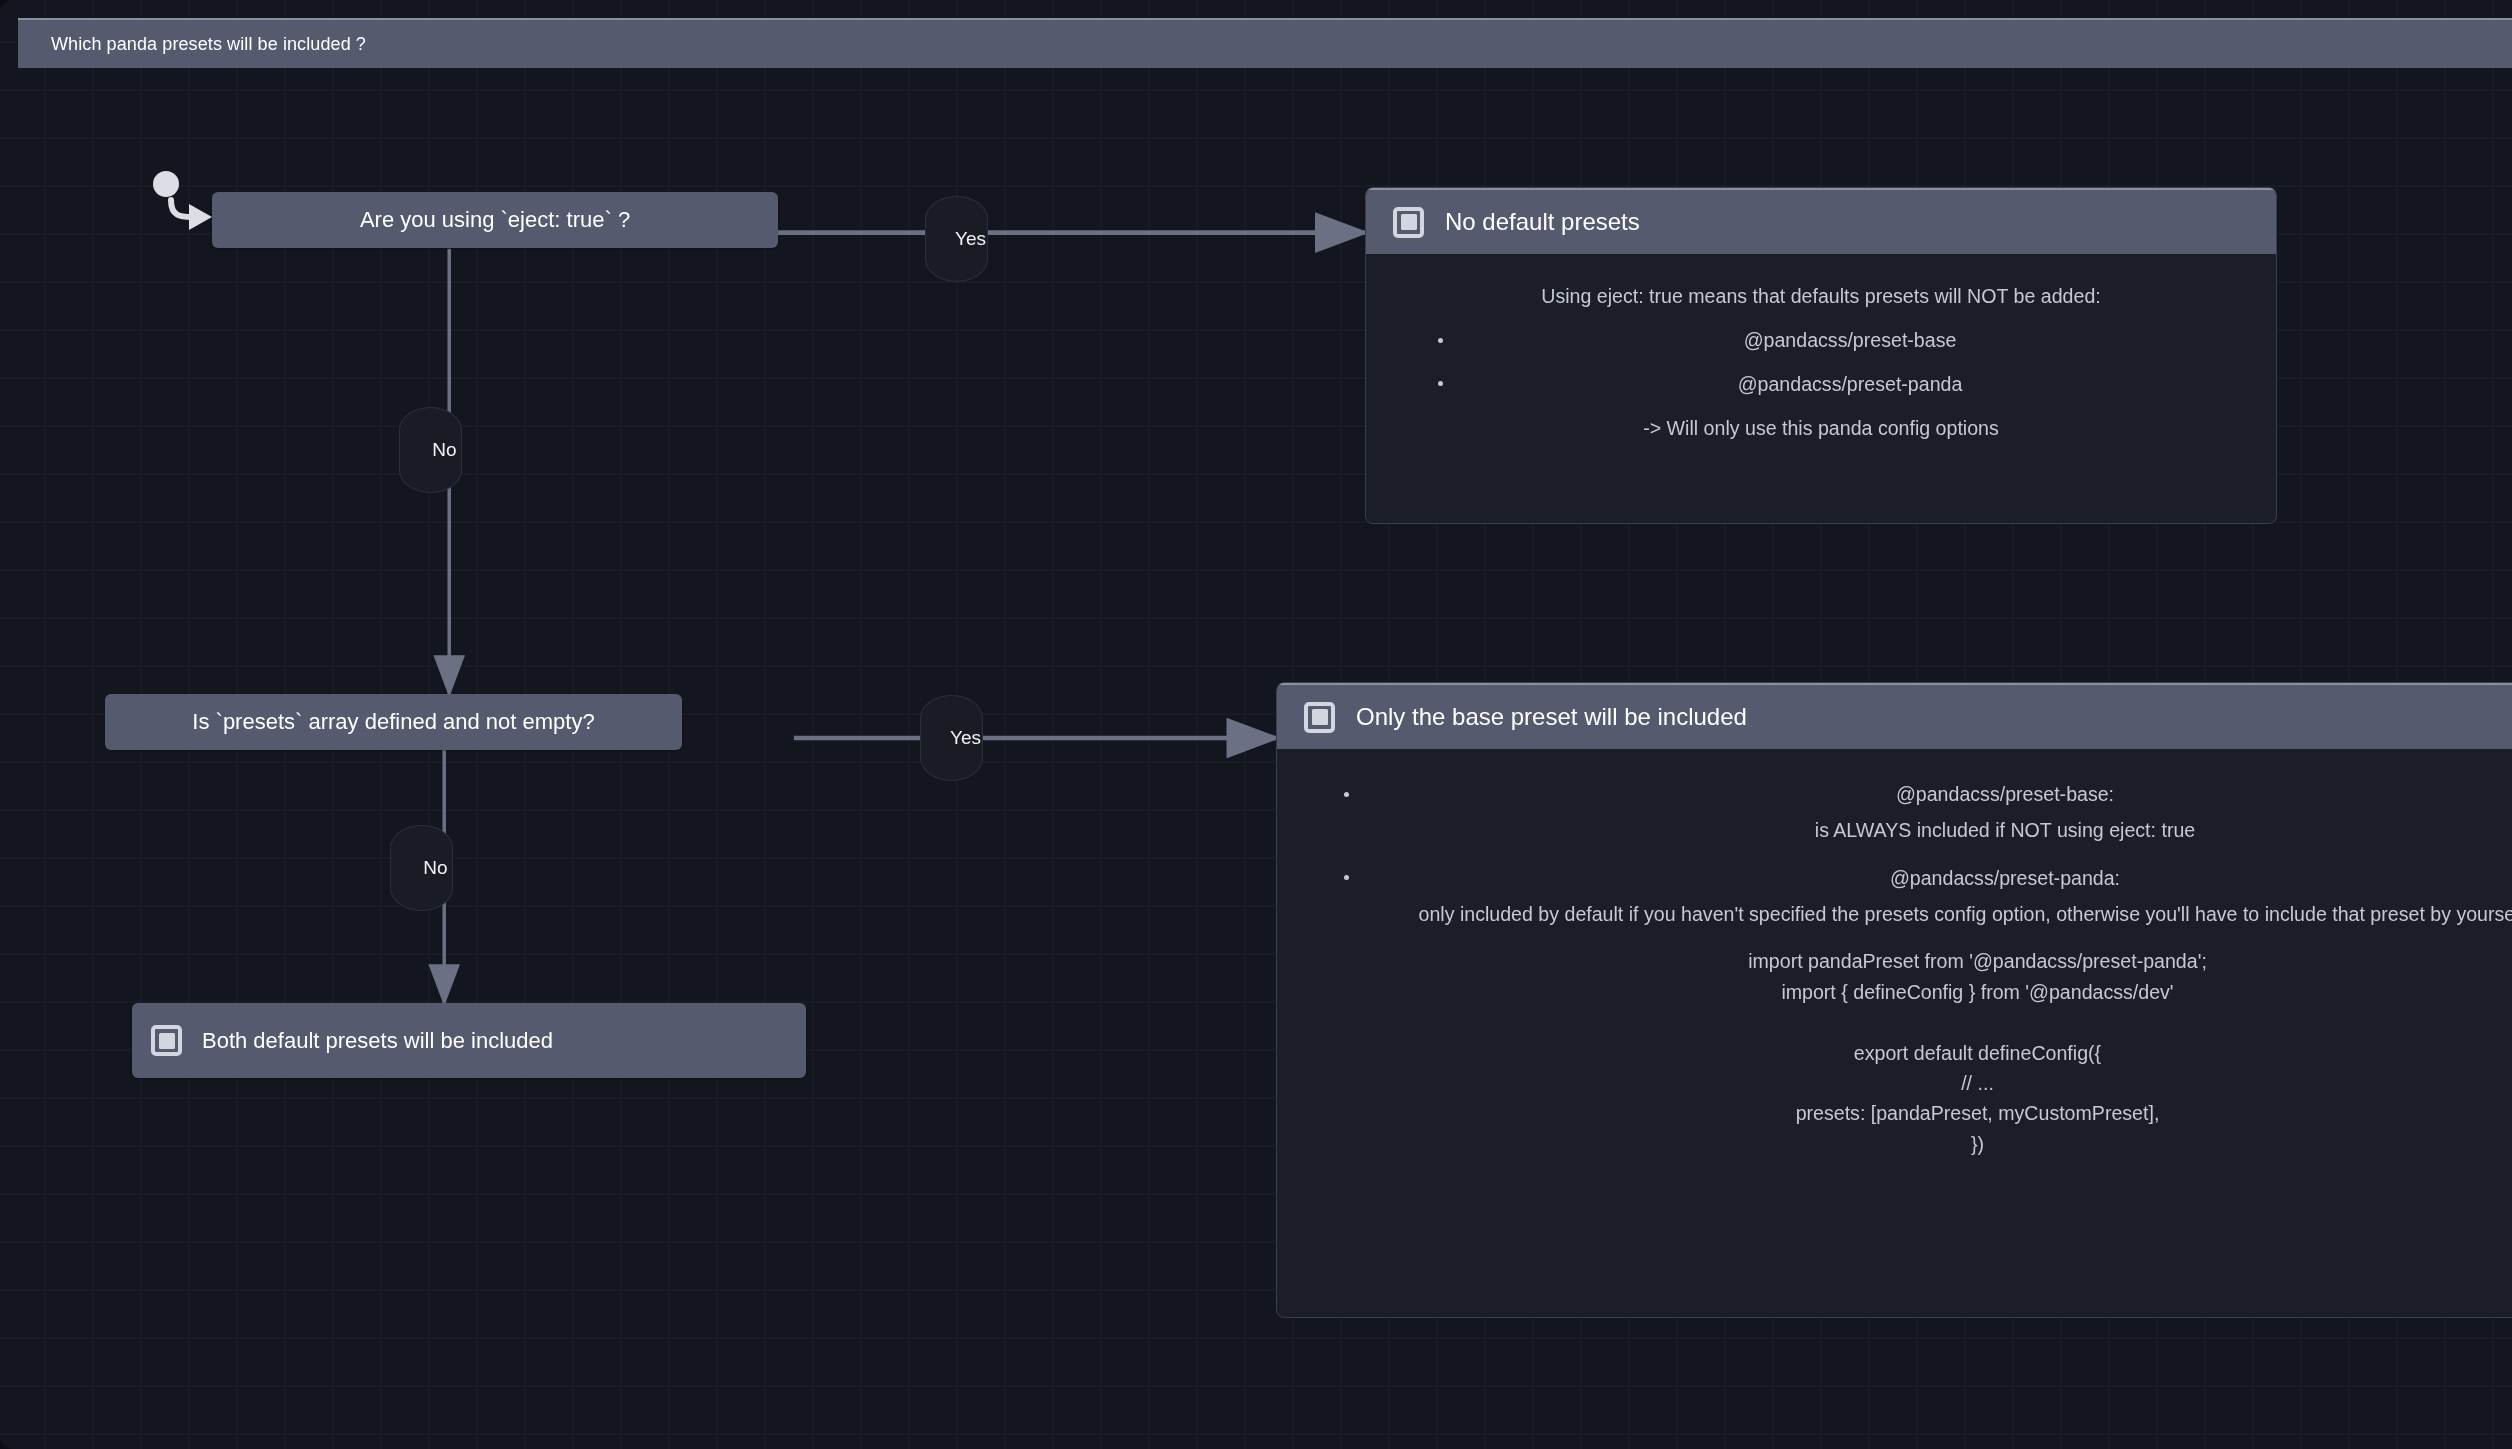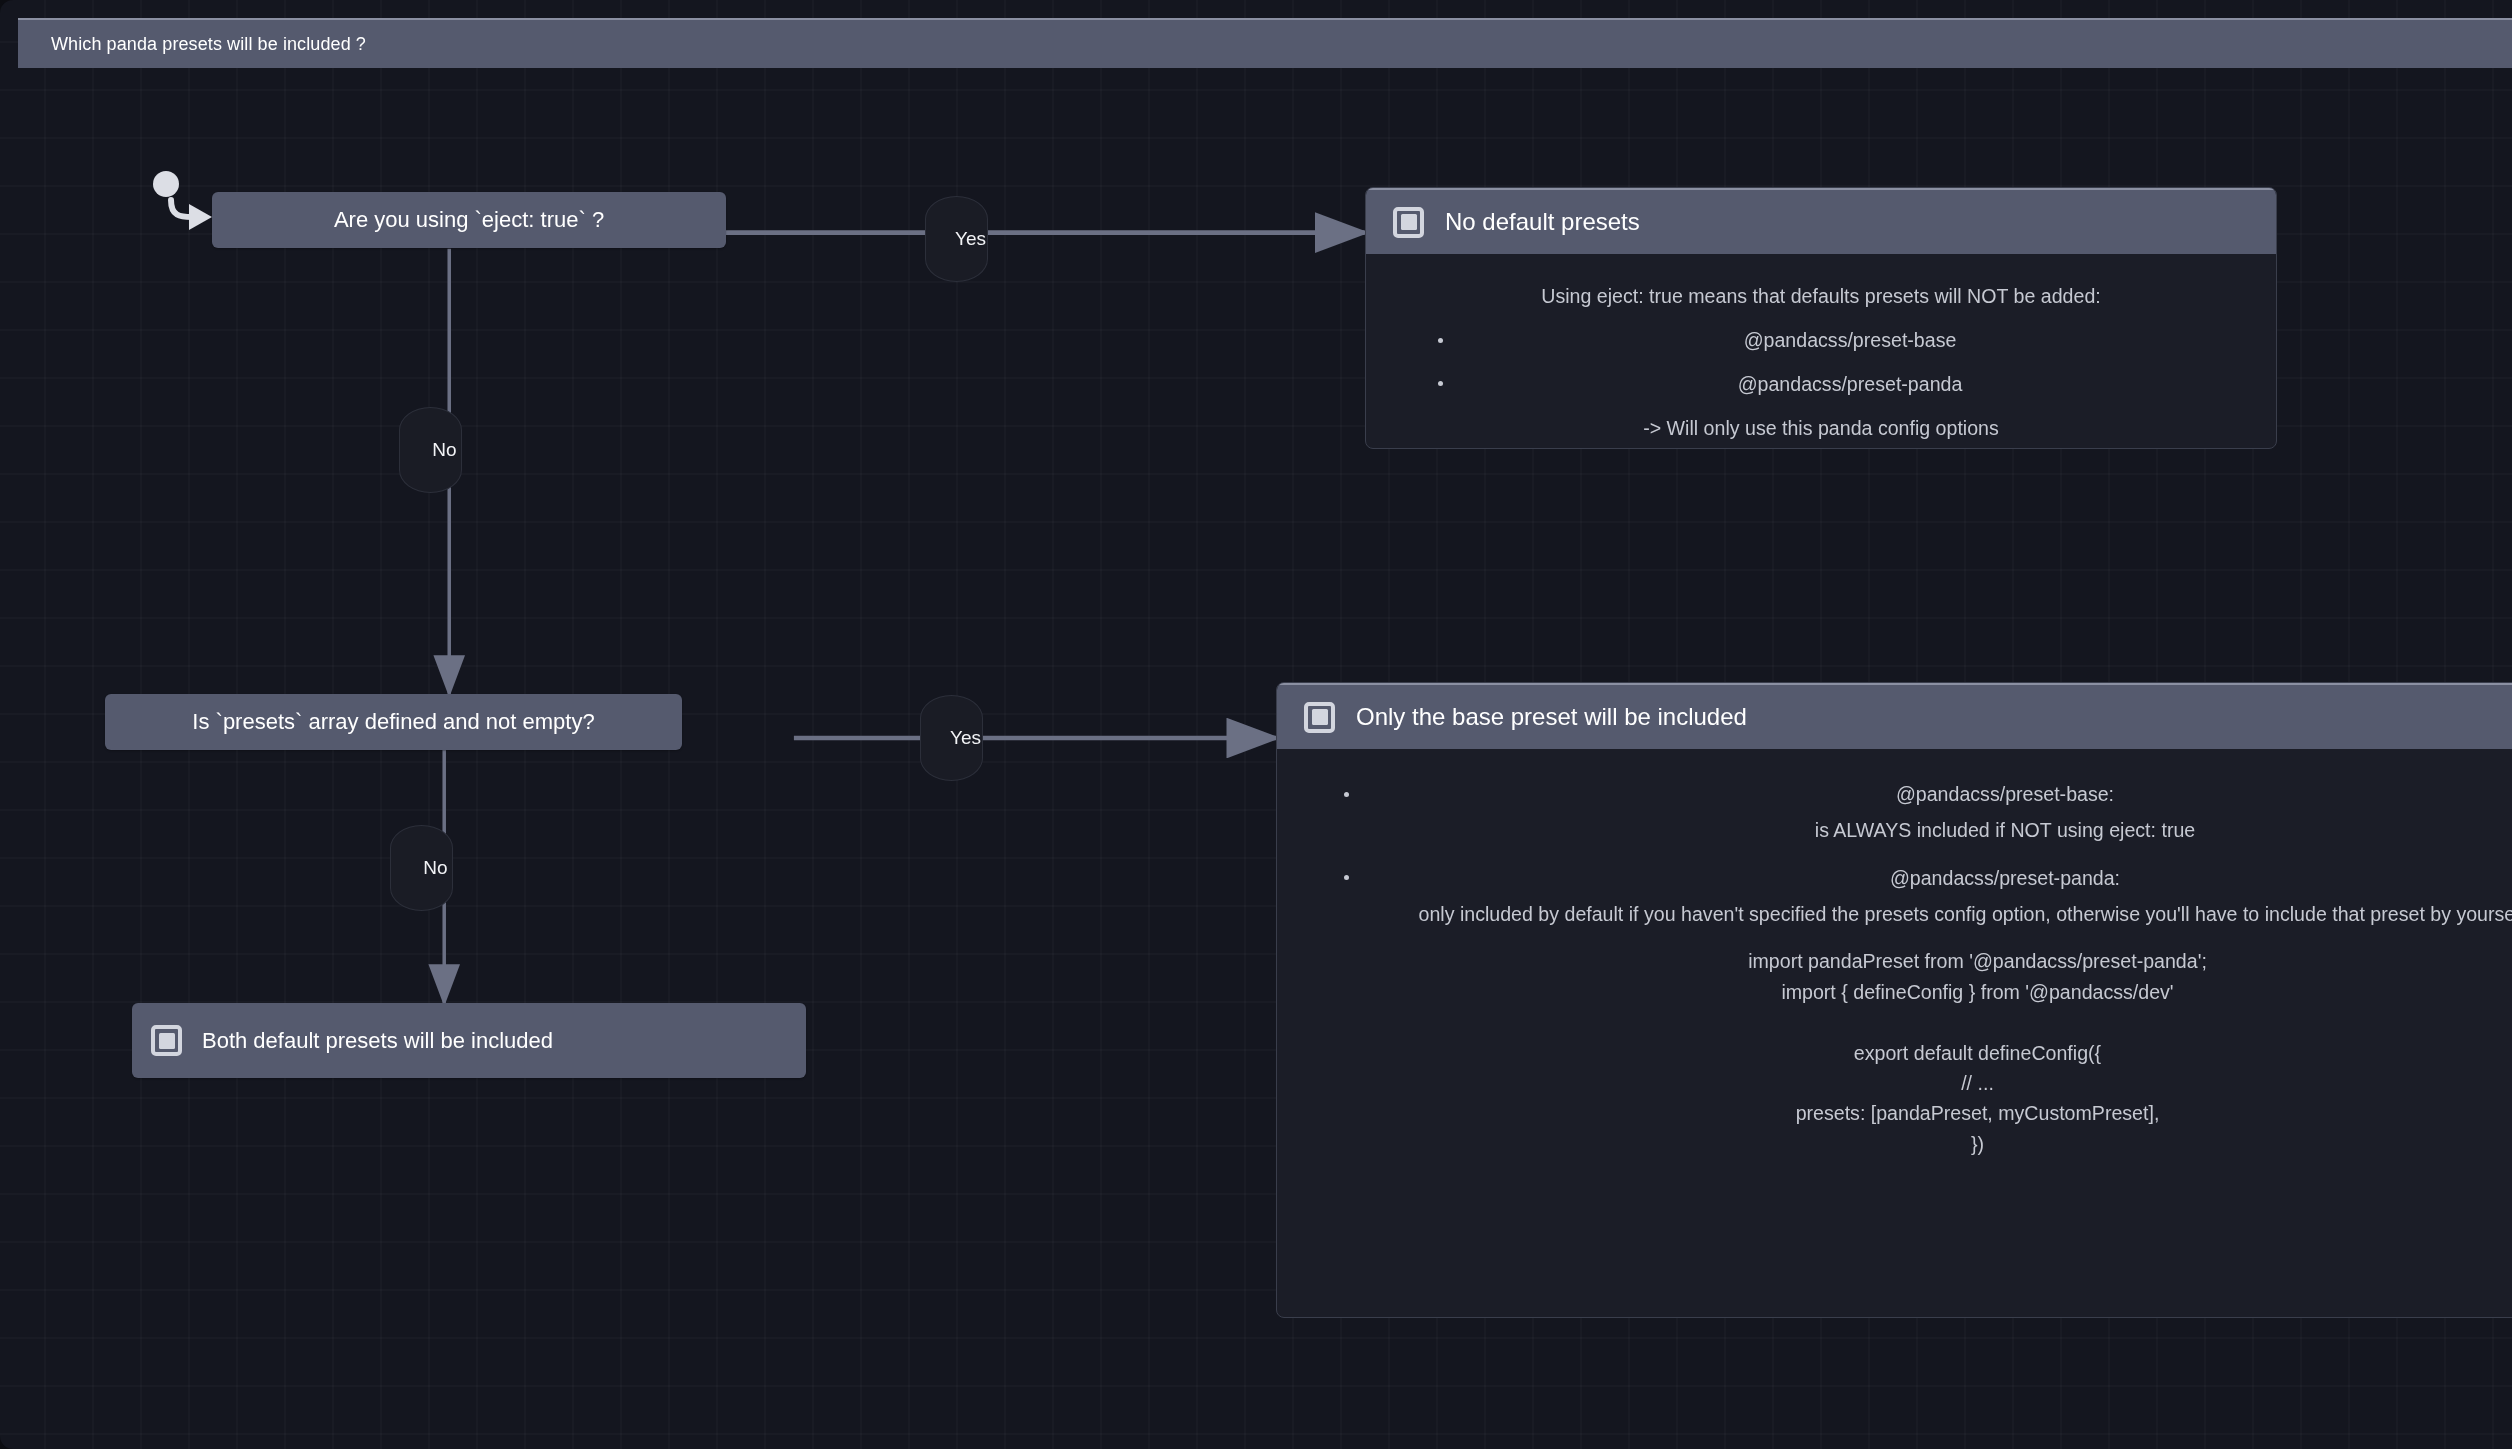--- a/index.html
+++ b/index.html
@@ -95,21 +95,21 @@
     align-items: center;
     justify-content: center;
     color: #ffffff;
     font-size: 22px;
     white-space: nowrap;
     box-shadow: 0 1px 2px rgba(0,0,0,.25);
     z-index: 4;
   }
   #decision-eject {
     left: 212px; top: 192px;
-    width: 514px; height: 56px;
+    width: 566px; height: 56px;
   }
   #decision-presets {
     left: 105px; top: 694px;
     width: 577px; height: 56px; justify-content: center;
   }
 
   
   .edge-label {
     position: absolute;
     background: #1a1c25;
@@ -221,21 +221,21 @@
   .code-block {
     margin-top: 17px;
     white-space: pre;
     font-size: 19.6px;
     line-height: 1.55;
     color: #c6c9d2;
   }
 
   #panel-no-defaults {
     left: 1365px; top: 187px;
-    width: 912px; height: 262px;
+    width: 912px; height: 337px;
   }
   #panel-no-defaults .panel-body ul { padding-left: 58px; }
 
   #panel-base-only {
     left: 1276px; top: 682px;
     width: 1405px; height: 636px;
   }
   #panel-base-only .panel-body { padding: 30px 32px 23px 30px; }
   #panel-base-only .panel-body ul { padding-left: 55px; margin-bottom: 17px; }
   #panel-base-only .panel-body ul li { margin-bottom: 17px; }

